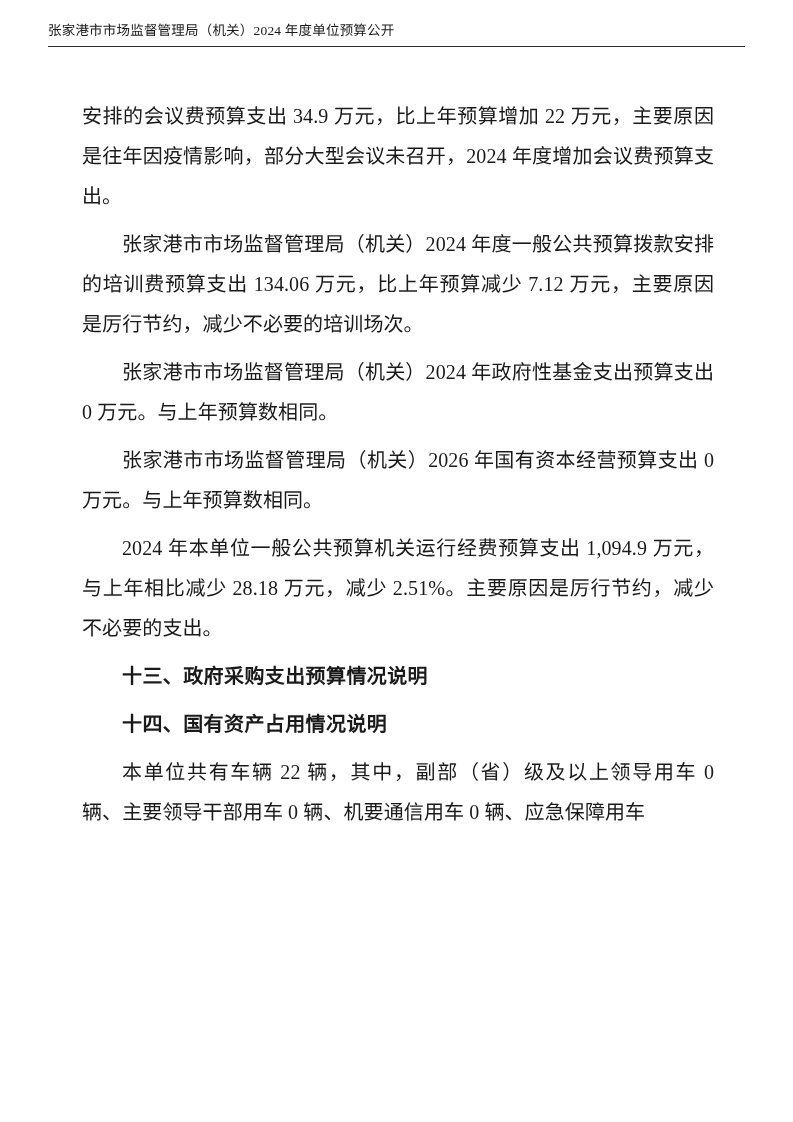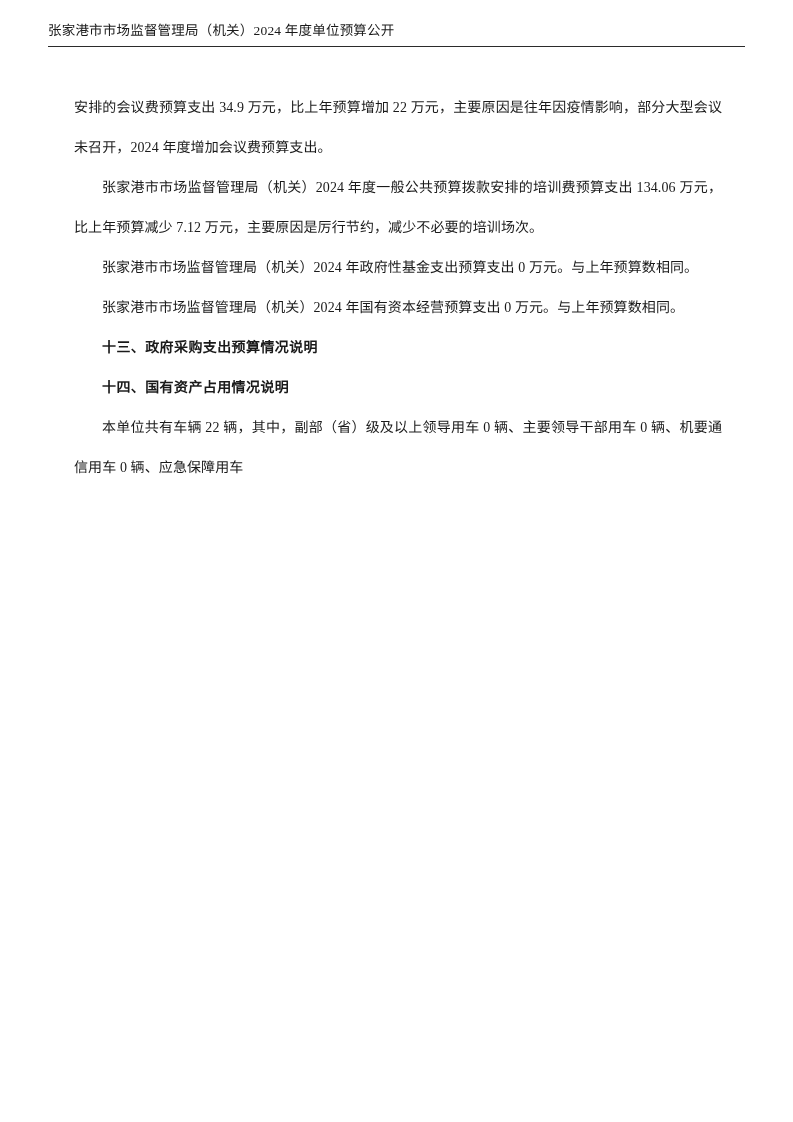--- a/index.html
+++ b/index.html
@@ -34,22 +34,22 @@
     right: 48px;
     border-bottom: 1px solid #2b2b2b;
   }
   .body-area {
     position: absolute;
     top: 88px;
     left: 74px;
     width: 648px;
   }
   p {
-    margin: 0;
-    font-size: 14px;
+    margin: 8px;
+    font-size: 20px;
     line-height: 40px;
     text-align: justify;
     text-justify: inter-ideograph;
     letter-spacing: 0.1px;
   }
   p.indent {
     text-indent: 2em;
   }
   p.heading {
     font-weight: bold;
@@ -73,21 +73,22 @@
 
 <div class="page">
 
   <div class="header">张家港市市场监督管理局（机关）2024 年度单位预算公开</div>
   <div class="header-rule"></div>
 
   <div class="body-area">
     <p class="">安排的会议费预算支出 34.9 万元，比上年预算增加 22 万元，主要原因是往年因疫情影响，部分大型会议未召开，2024 年度增加会议费预算支出。</p>
     <p class="indent">张家港市市场监督管理局（机关）2024 年度一般公共预算拨款安排的培训费预算支出 134.06 万元，比上年预算减少 7.12 万元，主要原因是厉行节约，减少不必要的培训场次。</p>
     <p class="indent">张家港市市场监督管理局（机关）2024 年政府性基金支出预算支出 0 万元。与上年预算数相同。</p>
-    <p class="indent">张家港市市场监督管理局（机关）2024 年国有资本经营预算支出 0 万元。与上年预算数相同。</p>
+    <p class="indent">张家港市市场监督管理局（机关）2026 年国有资本经营预算支出 0 万元。与上年预算数相同。</p>
+    <p class="indent">2024 年本单位一般公共预算机关运行经费预算支出 1,094.9 万元，与上年相比减少 28.18 万元，减少 2.51%。主要原因是厉行节约，减少不必要的支出。</p>
     <p class="heading">十三、政府采购支出预算情况说明</p>
     <p class="heading">十四、国有资产占用情况说明</p>
     <p class="indent">本单位共有车辆 22 辆，其中，副部（省）级及以上领导用车 0 辆、主要领导干部用车 0 辆、机要通信用车 0 辆、应急保障用车</p>
   </div>
 
   <div class="footer">－ 35 －</div>
 
 </div>
 
 </body></html>

